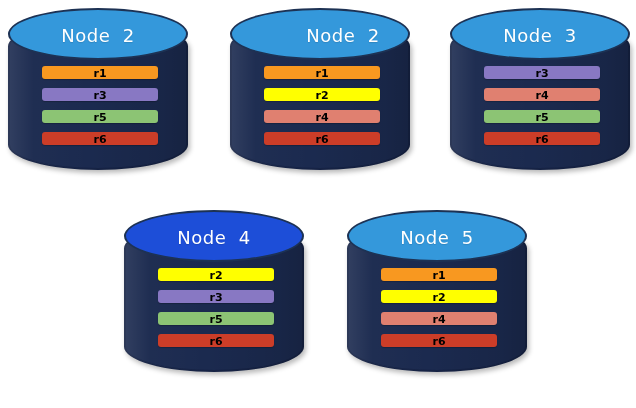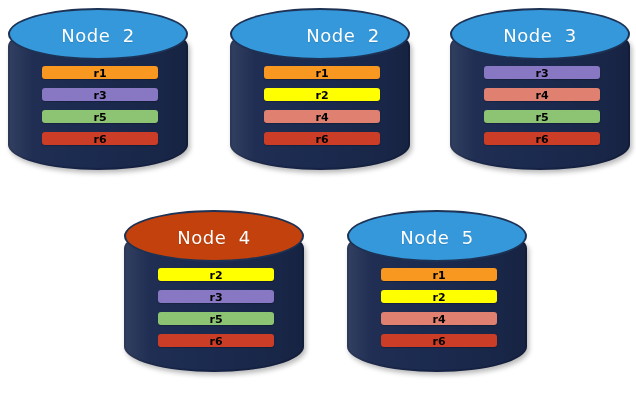--- a/index.html
+++ b/index.html
@@ -174,21 +174,21 @@
           <span class="rec-label">r5</span>
         </div>
         <div class="rec" style="background: rgb(204, 61, 40);">
           <span class="rec-label">r6</span>
         </div>
       </div>
     </div>
     <div class="node" style="left: 124px; top: 210px;">
       <div class="cyl-body" style="background: rgb(27, 42, 79);"></div>
       <div class="cyl-shade"></div>
-      <div class="cyl-top" style="background: #c2410c;">
+      <div class="cyl-top" style="background: #1d4ed8;">
         <div class="node-label" style="color: rgb(255, 255, 255);">Node  4</div>
       </div>
       <div class="records">
         <div class="rec" style="background: rgb(255, 255, 0);">
           <span class="rec-label">r2</span>
         </div>
         <div class="rec" style="background: rgb(136, 120, 195);">
           <span class="rec-label">r3</span>
         </div>
         <div class="rec" style="background: rgb(140, 196, 116);">

